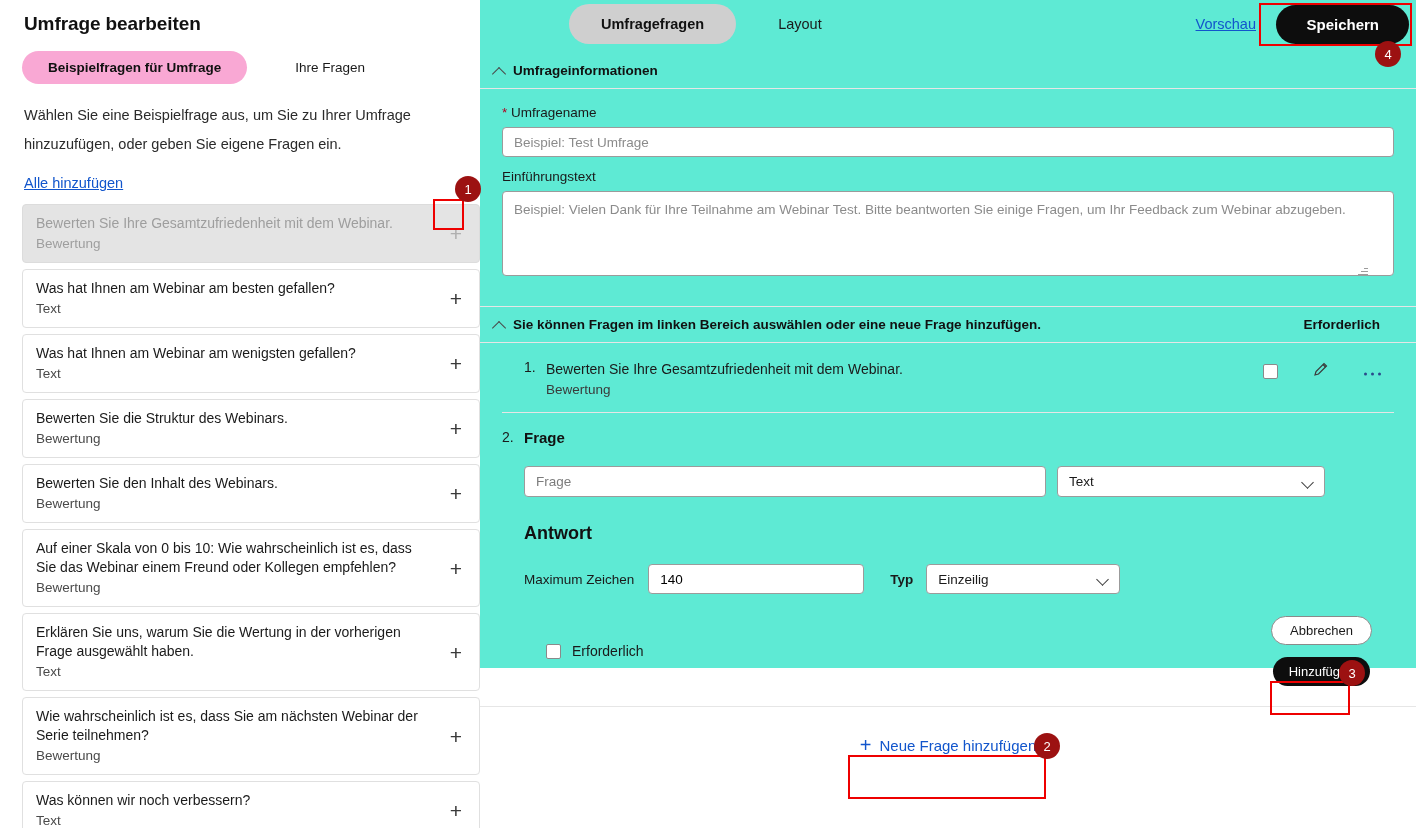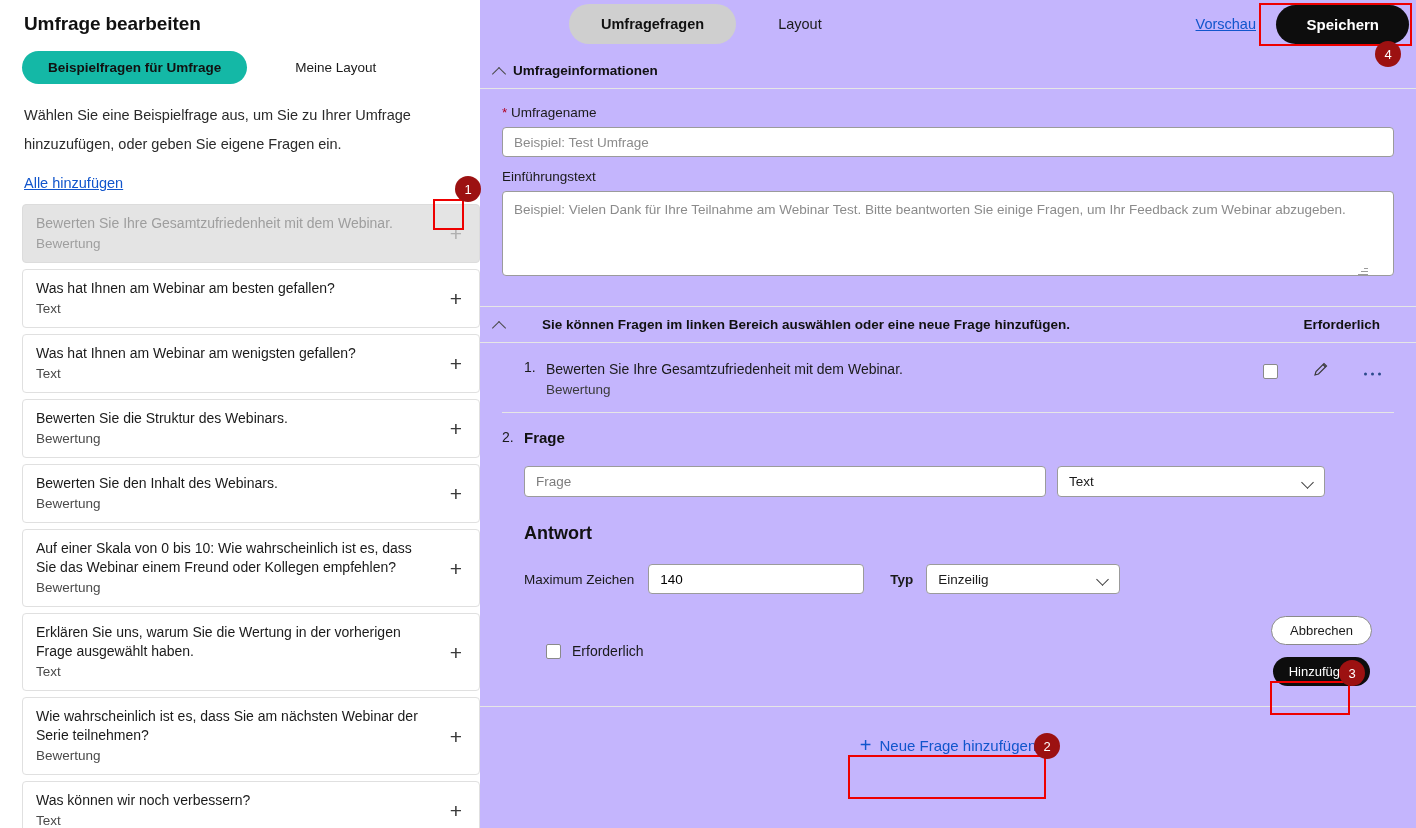--- a/index.html
+++ b/index.html
@@ -17,21 +17,21 @@
   .left-panel {
     position: absolute; left: 0; top: 0; width: 480px; height: 828px;
     background: #fff; padding: 0 12px;
   }
   .page-title {
     font-size: 19px; font-weight: bold; color: #111;
     margin: 13px 0 0 12px; letter-spacing: -0.1px;
   }
   .tabs-left { display: flex; align-items: center; margin: 16px 0 0 10px; }
   .tab-pill {
-    background: #14b8a6; border-radius: 18px; padding: 9px 26px;
+    background: #f9a8d4; border-radius: 18px; padding: 9px 26px;
     font-size: 13.5px; font-weight: bold; color: #111; cursor: pointer;
   }
   .tab-plain {
     font-size: 13.5px; color: #1a1a1a; margin-left: 48px; cursor: pointer;
   }
   .intro-text {
     margin: 17px 0 0 12px; width: 400px;
     font-size: 14.5px; line-height: 29px; color: #2b2b2b;
   }
   .add-all-link {
@@ -59,22 +59,22 @@
   .q-item.disabled .q-type { color: #9e9e9e; }
   .plus-btn {
     position: absolute; right: 12px; top: 50%; transform: translateY(-50%);
     width: 22px; height: 22px; display:flex; align-items:center; justify-content:center;
     font-size: 21px; font-weight: 300; color: #3a3a3a; line-height: 1; cursor: pointer;
   }
   .q-item.disabled .plus-btn { color: #b0b0b0; }
 
   
   .right-panel {
-    position: absolute; left: 480px; top: 0; width: 936px; height: 828px;
-    background: #c4b5fd;
+    position: absolute; left: 480px; top: 0; width: 936px; height: 668px;
+    background: #5eead4;
   }
   .topbar { position: relative; height: 52px; }
   .top-tabs {
     position: absolute; left: 89px; top: 4px; display: flex; align-items: center;
   }
   .top-tab-pill {
     background: #cfcfcf; border-radius: 22px; padding: 12px 32px;
     font-size: 14.5px; font-weight: bold; color: #111; cursor: pointer;
   }
   .top-tab-plain {
@@ -230,21 +230,21 @@
 </head>
 <body>
 
 <div class="page">
 
   <div class="left-panel">
     <div class="page-title">Umfrage bearbeiten</div>
 
     <div class="tabs-left">
       <div class="tab-pill">Beispielfragen für Umfrage</div>
-      <div class="tab-plain">Meine Layout</div>
+      <div class="tab-plain">Ihre Fragen</div>
     </div>
 
     <div class="intro-text">Wählen Sie eine Beispielfrage aus, um Sie zu Ihrer Umfrage hinzuzufügen, oder geben Sie eigene Fragen ein.</div>
 
     <div class="add-all-link">Alle hinzufügen</div>
 
     <div class="q-list">
 
       <div class="q-item disabled">
         <div>
@@ -352,21 +352,21 @@
         <textarea class="textarea" placeholder="Beispiel: Vielen Dank für Ihre Teilnahme am Webinar Test. Bitte beantworten Sie einige Fragen, um Ihr Feedback zum Webinar abzugeben." style=""></textarea>
         <span class="resize-grip">
           <i style="bottom:0;width:10px;"></i>
             <i style="bottom:3px;width:7px;"></i>
             <i style="bottom:6px;width:4px;"></i>
         </span>
       </div>
     </div>
 
     <div style="height:26px;"></div>
-    <div class="section-head-bar" style="position:relative;gap:29px;">
+    <div class="section-head-bar" style="position:relative;">
       <span class="chev" style="margin-right:8px;"></span>
       <span class="q-header-label">Sie können Fragen im linken Bereich auswählen oder eine neue Frage hinzufügen.</span>
       <span class="erf-col">Erforderlich</span>
     </div>
     <hr class="hr">
 
     <div class="added-q">
       <span class="num">1.</span>
       <div>
         <div class="txt">Bewerten Sie Ihre Gesamtzufriedenheit mit dem Webinar.</div>

